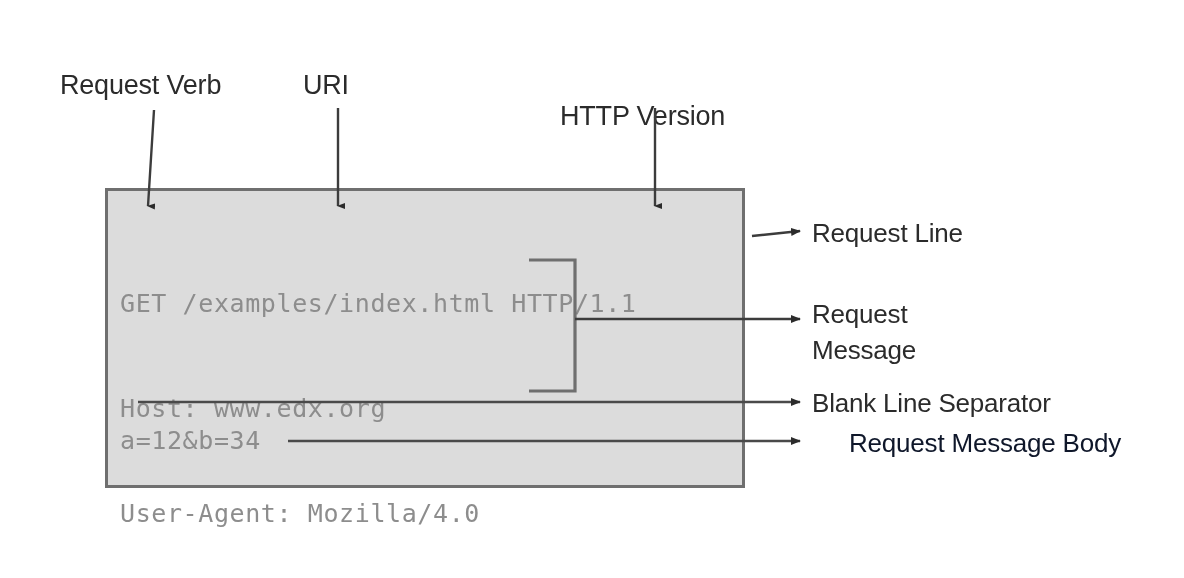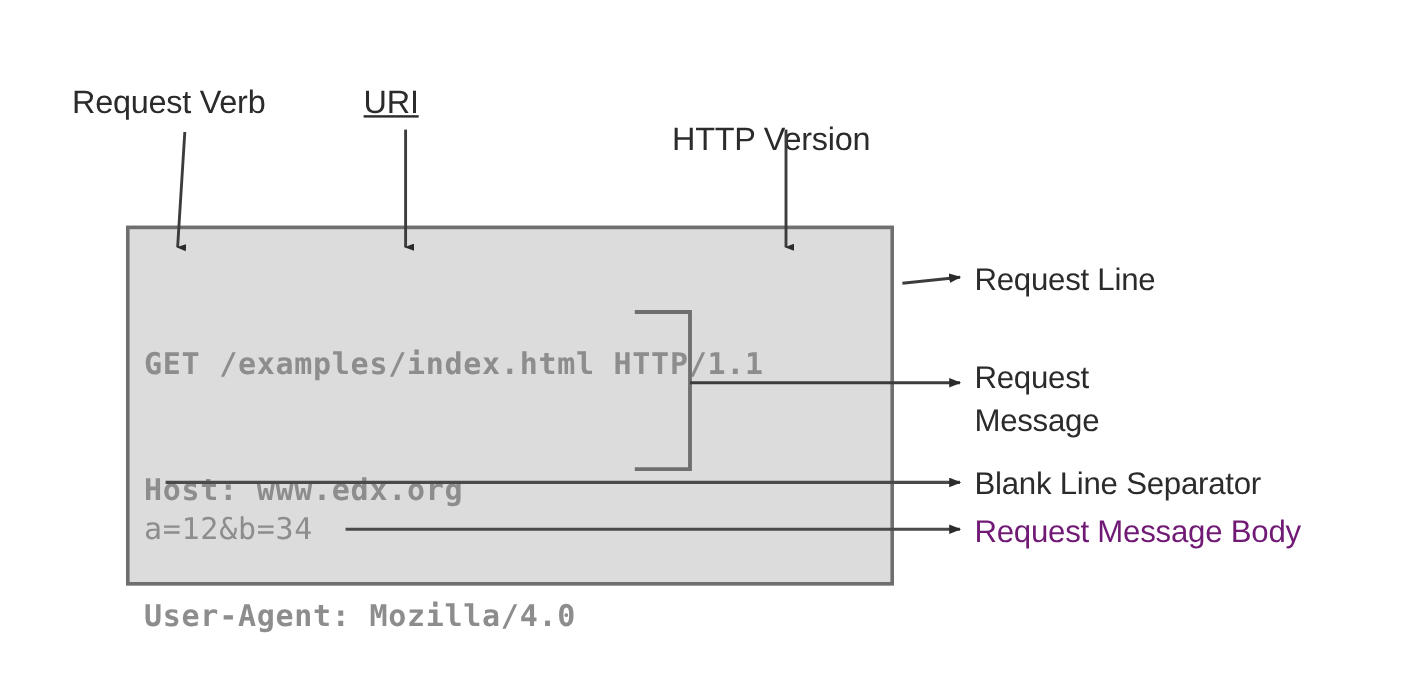--- a/index.html
+++ b/index.html
@@ -27,21 +27,21 @@
   
   .top-label {
     position: absolute;
     font-family: "Liberation Sans", sans-serif;
     font-size: 27px;
     color: #2b2b2b;
     white-space: nowrap;
     letter-spacing: -0.2px;
   }
   #label-request-verb { left: 60px;  top: 70px; }
-  #label-uri          { left: 303px; top: 70px; text-decoration: underline; }
+  #label-uri          { left: 303px; top: 70px; }
   #label-http-version { left: 560px; top: 70px; margin-top: 31px; }
 
   
   #message-box {
     position: absolute;
     left: 105px;
     top: 188px;
     width: 640px;
     height: 300px;
     background: #dcdcdc;
@@ -53,21 +53,21 @@
     position: absolute;
     left: 120px;
     top: 216px;
     font-family: "DejaVu Sans Mono", "Liberation Mono", monospace;
     font-size: 25px;
     line-height: 35px;
     color: #8d8d8d;
     white-space: pre;
     letter-spacing: 0.6px;
   }
-  #code-block .code-line { display: block; height: 35px; font-weight: bold; }
+  #code-block .code-line { display: block; height: 35px; }
 
   #body-line {
     position: absolute;
     left: 120px;
     top: 426px;
     font-family: "DejaVu Sans Mono", "Liberation Mono", monospace;
     font-size: 25px;
     line-height: 30px;
     color: #8d8d8d;
     white-space: pre;
@@ -110,21 +110,21 @@
   </div>
 
   <div id="body-line" style="color: rgb(141, 141, 141); text-align: right;">a=12&amp;b=34</div>
 
   <div class="side-label" id="label-request-line">Request Line</div>
 
   <div class="side-label" id="label-request-headers"><span>Request</span><br><span>Message</span></div>
 
   <div class="side-label" id="label-blank-line">Blank Line Separator</div>
 
-  <div class="side-label" id="label-message-body" style="color: #701a75;">Request Message Body</div>
+  <div class="side-label" id="label-message-body" style="color: #0f172a; margin-left: 37px;">Request Message Body</div>
 
   <svg id="overlay" viewBox="0 0 1184 578">
     <defs>
       <marker id="arrow-dn" markerWidth="10" markerHeight="10" refX="3" refY="7" orient="auto" markerUnits="userSpaceOnUse">
         <path d="M0,0 L6,0 L3,8 Z" fill="#2b2b2b"></path>
       </marker>
       <marker id="arrow-rt" markerWidth="12" markerHeight="10" refX="9" refY="4" orient="auto" markerUnits="userSpaceOnUse">
         <path d="M0,0 L10,4 L0,8 Z" fill="#2b2b2b"></path>
       </marker>
     </defs>

